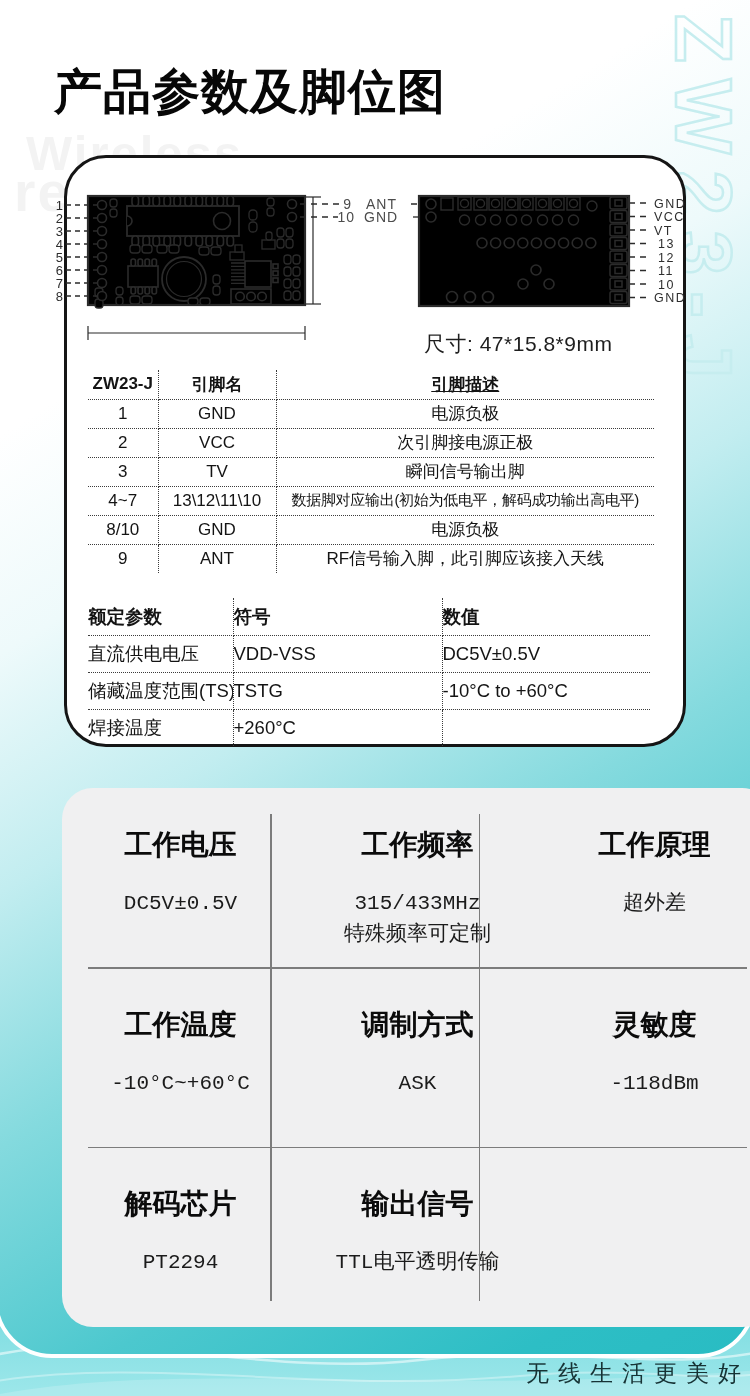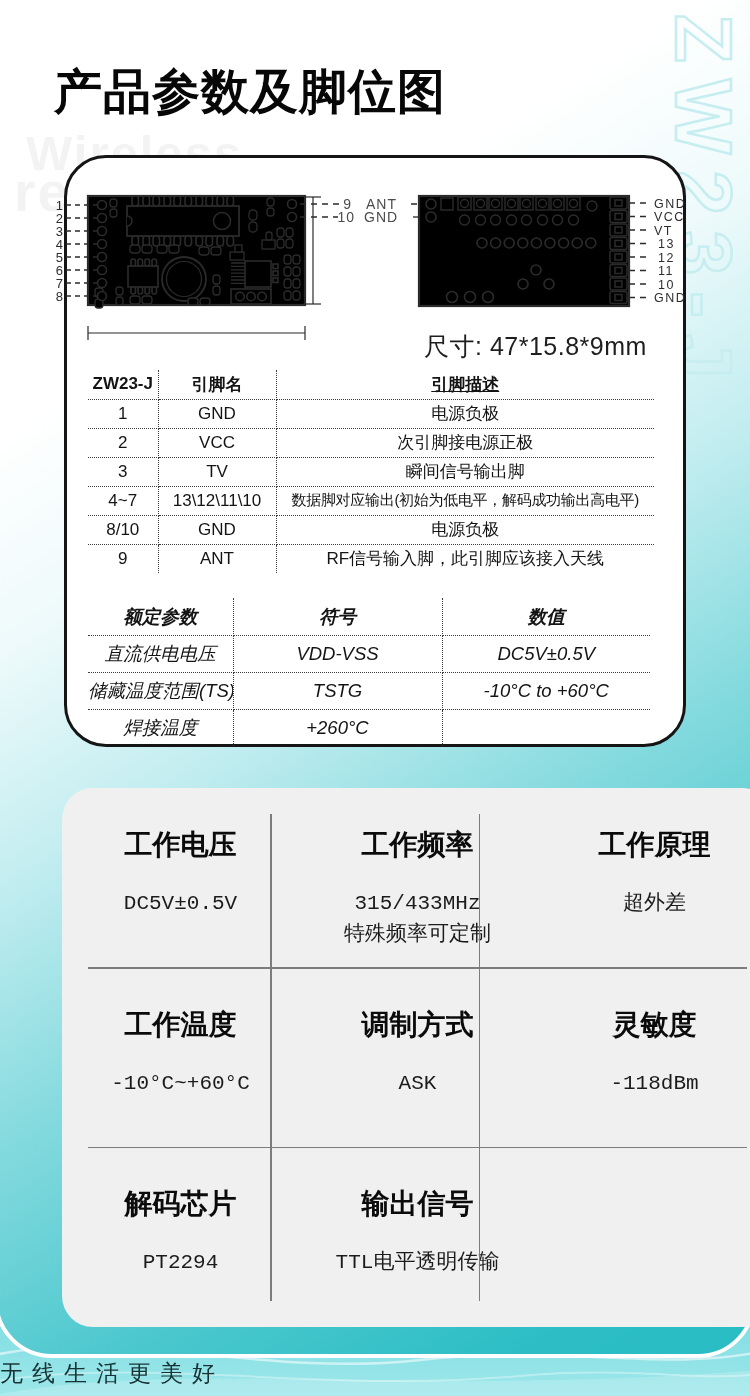--- a/index.html
+++ b/index.html
@@ -34,21 +34,21 @@
     font-size:48px; font-weight:700; color:#070707; letter-spacing:1px;
   }
   
   .spec-card {
     position:absolute; left:64px; top:155px; width:622px; height:592px; z-index:2;
     background:#ffffff; border:3px solid #151515; border-radius:42px;
   }
   .pcb-diagram { position:absolute; left:56px; top:183px; z-index:3; }
   .size-caption {
     position:absolute; left:424px; top:330px; z-index:3;
-    font-size:25px; color:#1e1e1e; letter-spacing:0.5px;
+    font-size:21px; color:#1e1e1e; letter-spacing:0.5px;
   }
   
   table { border-collapse:collapse; table-layout:fixed; z-index:3; }
   .pin-table {
     position:absolute; left:88px; top:370px; width:566px;
     font-size:17px; color:#141414;
   }
   .pin-table th, .pin-table td {
     padding:0; height:29px; text-align:center; vertical-align:middle;
     border-bottom:1.5px dotted #3c3c3c; overflow:hidden; white-space:nowrap;
@@ -56,22 +56,22 @@
   .pin-table tr:last-child td { border-bottom:none; }
   .pin-table th { font-weight:700; }
   .divR { border-right:1.5px dotted #3c3c3c; }
   .w1 { width:70px; } .w2 { width:118px; } .w3 { width:378px;text-decoration:underline; }
   .tight { font-size:15px; letter-spacing:-0.3px; }
   .param-table {
     position:absolute; left:88px; top:598px; width:562px;
     font-size:18.5px; color:#141414;
   }
   .param-table th, .param-table td {
-    padding:0; height:37px; text-align:center; vertical-align:middle;
-    border-bottom:1.5px dotted #3c3c3c; overflow:hidden; white-space:nowrap;font-style:italic;
+    padding:0; height:37px; text-align:left; vertical-align:middle;
+    border-bottom:1.5px dotted #3c3c3c; overflow:hidden; white-space:nowrap;
   }
   .param-table tr:last-child td { border-bottom:none; }
   .param-table th { font-weight:700; }
   .p1 { width:145px; } .p2 { width:209px; } .p3 { width:208px; }
   
   .grid-card {
     position:absolute; left:62px; top:788px; width:711px; height:539px; z-index:2;
     background:#f0f0f1; border-radius:31px;font-family:Liberation Mono, monospace;
   }
   .grid-cells {
@@ -82,21 +82,21 @@
   .cell-title { font-size:28px; font-weight:700; color:#0b0b0b; line-height:42px; }
   .cell-value {
     font-size:21px; color:#1b1b1b; margin-top:20px; line-height:31px;
     text-align:center; white-space:pre-line;
   }
   .vline { position:absolute; top:26px; bottom:26px; width:1.5px; background:#7c7c7c; }
   .hline { position:absolute; left:26px; right:26px; height:1.5px; background:#7c7c7c; }
   .v1 { left:208.3px; } .v2 { left:416.6px; }
   .h1 { top:179.3px; } .h2 { top:358.6px; }
   .footer-text {
-    position:absolute; left:0; right:0; bottom:7px; z-index:2; text-align:left;
+    position:absolute; left:0; right:0; bottom:7px; z-index:2; text-align:right;
     font-size:23px; letter-spacing:9px; color:#173335;
   }
   
   .pcb-diagram [stroke] { fill:none; }
   text.pin-num  { font-size:13px; fill:#2e2e2e; }
   text.pad-lab  { font-size:12.5px; fill:#2e2e2e; letter-spacing:1.5px; }
   text.bridge   { font-size:14px; fill:#4c4c4c; letter-spacing:1px; }
   text.dim      { font-size:16px; fill:#3d3d3d; }
 </style>
 </head>

